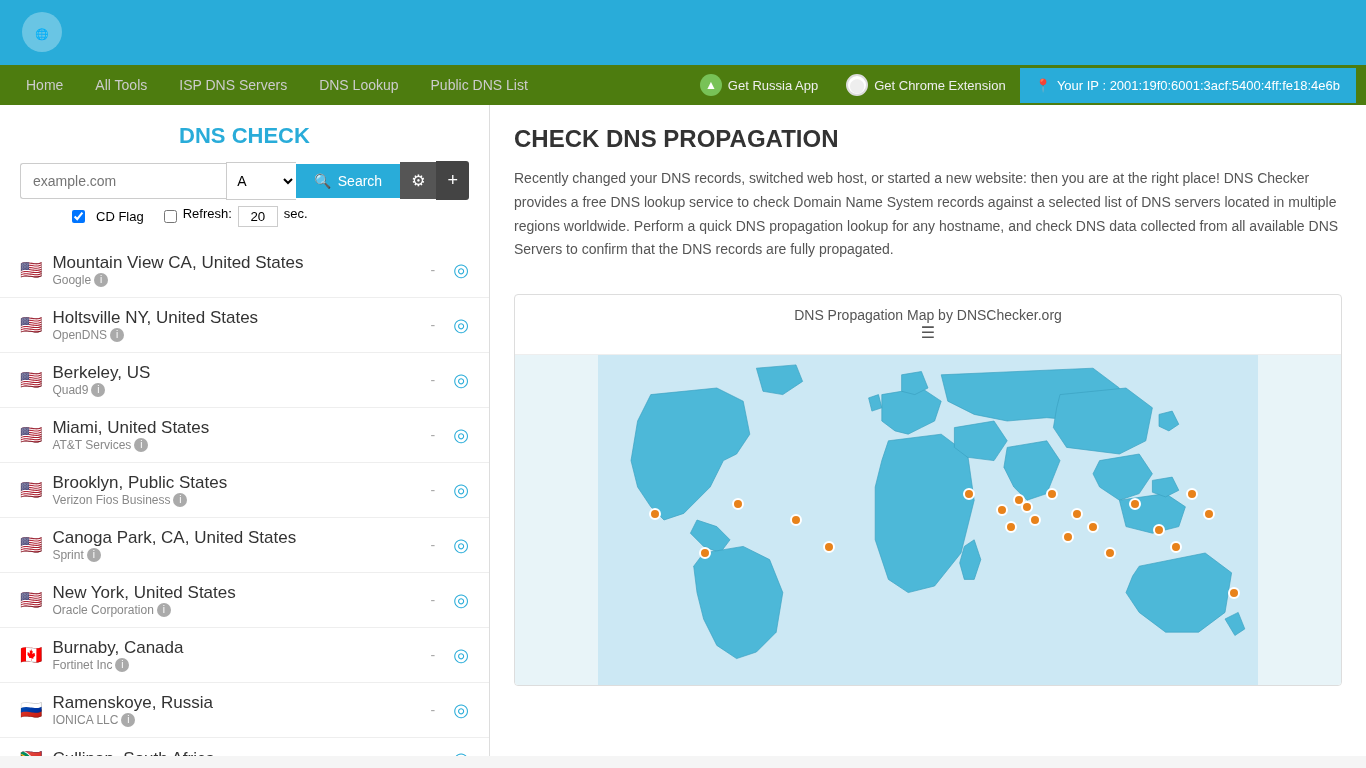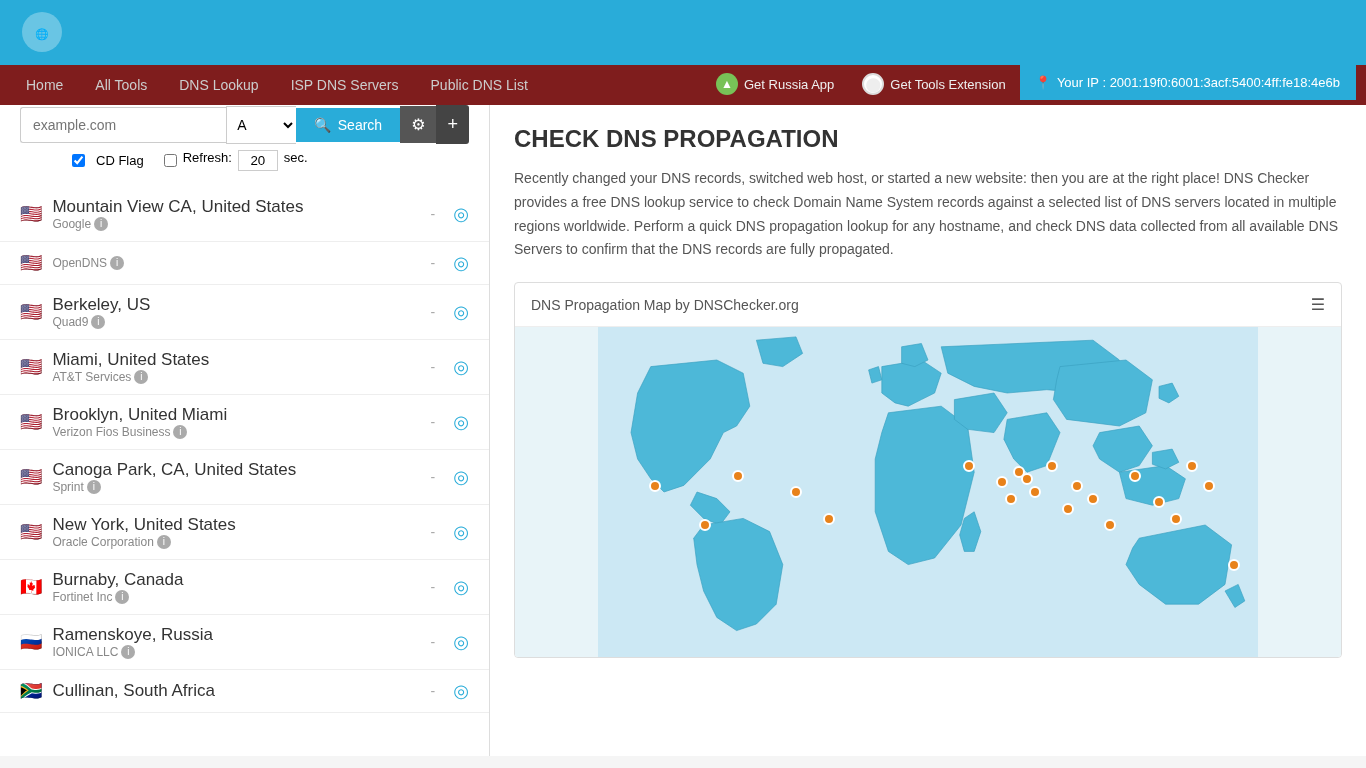--- a/index.html
+++ b/index.html
@@ -25,23 +25,23 @@
       font-size: 28px;
       font-weight: bold;
       color: white;
     }
     .logo-text span {
       color: #1a1a2e;
     }
 
     
     .nav {
-      background: #7f1d1d;
-      display: flex;
-      align-items: flex-start;
+      background: #4d7c0f;
+      display: flex;
+      align-items: center;
       padding: 0 10px;
     }
     .nav-item {
       color: #ccc;
       padding: 12px 16px;
       cursor: pointer;
       font-size: 14px;
       white-space: nowrap;
     }
     .nav-app-btn {
@@ -231,38 +231,39 @@
     .page-title {
       font-size: 24px;
       font-weight: bold;
       color: #333;
       margin-bottom: 14px;
     }
     .page-description {
       font-size: 14px;
       color: #555;
       line-height: 1.7;
-      margin-bottom: 20px;
+      margin-bottom: 32px;
     }
 
     
     .map-card {
       border: 1px solid #ddd;
       border-radius: 4px;
       overflow: hidden;
       background: white;
     }
     .map-header {
       display: flex;
       justify-content: space-between;
       align-items: center;
       padding: 12px 16px;
       border-bottom: 1px solid #eee;
       font-size: 14px;
       color: #555;
+      flex-direction: column;
     }
     .map-menu-icon {
       cursor: pointer;
       color: #555;
       font-size: 16px;
     }
     .map-container {
       background: #e8f4f8;
       height: 330px;
       position: relative;
@@ -318,41 +319,42 @@
     <svg class="logo-icon" viewBox="0 0 45 45">
       <circle cx="22" cy="22" r="20" fill="white" opacity="0.3"></circle>
       <text x="22" y="28" text-anchor="middle" fill="white" font-size="11" font-weight="bold">🌐</text>
     </svg>
   </div>
 </div>
 
 <nav class="nav">
   <div class="nav-item">Home</div>
   <div class="nav-item">All Tools</div>
+  <div class="nav-item">ISP DNS Servers</div>
   <div class="nav-item">DNS Lookup</div>
-  <div class="nav-item">ISP DNS Servers</div>
   <div class="nav-item">Public DNS List</div>
   <div style="flex:1"></div>
   <div class="nav-app-btn">
     <span class="android-circle">▲</span>
     <span>Get Russia App</span>
   </div>
   <div class="nav-app-btn">
     <span class="chrome-circle" style="font-size:14px;">⬤</span>
-    <span>Get Tools Extension</span>
+    <span>Get Chrome Extension</span>
   </div>
   <div class="ip-badge">
     <span>📍</span>
     <span>Your IP : 2001:19f0:6001:3acf:5400:4ff:fe18:4e6b</span>
   </div>
 </nav>
 
 <div class="main-layout">
 
   <div class="sidebar">
+    <div class="dns-check-title">DNS CHECK</div>
 
     <div class="search-area">
       <div class="search-row">
         <input class="search-input" type="text" placeholder="example.com" style="">
         <select class="record-select">
           <option>A</option>
           <option>AAAA</option>
           <option>CNAME</option>
           <option>MX</option>
           <option>NS</option>
@@ -393,20 +395,21 @@
         <div class="server-provider">
           Google <span class="info-icon">i</span>
         </div>
       </div>
       <span class="server-dash">-</span>
       <span class="server-icon">◎</span>
     </div>
         <div class="server-item">
       <span class="server-flag">🇺🇸</span>
       <div class="server-info">
+        <div class="server-name">Holtsville NY, United States</div>
         <div class="server-provider">
           OpenDNS <span class="info-icon">i</span>
         </div>
       </div>
       <span class="server-dash">-</span>
       <span class="server-icon">◎</span>
     </div>
         <div class="server-item">
       <span class="server-flag">🇺🇸</span>
       <div class="server-info">
@@ -425,21 +428,21 @@
         <div class="server-provider">
           AT&amp;T Services <span class="info-icon">i</span>
         </div>
       </div>
       <span class="server-dash">-</span>
       <span class="server-icon">◎</span>
     </div>
         <div class="server-item">
       <span class="server-flag">🇺🇸</span>
       <div class="server-info">
-        <div class="server-name">Brooklyn, United Miami</div>
+        <div class="server-name">Brooklyn, Public States</div>
         <div class="server-provider">
           Verizon Fios Business <span class="info-icon">i</span>
         </div>
       </div>
       <span class="server-dash">-</span>
       <span class="server-icon">◎</span>
     </div>
         <div class="server-item">
       <span class="server-flag">🇺🇸</span>
       <div class="server-info">

